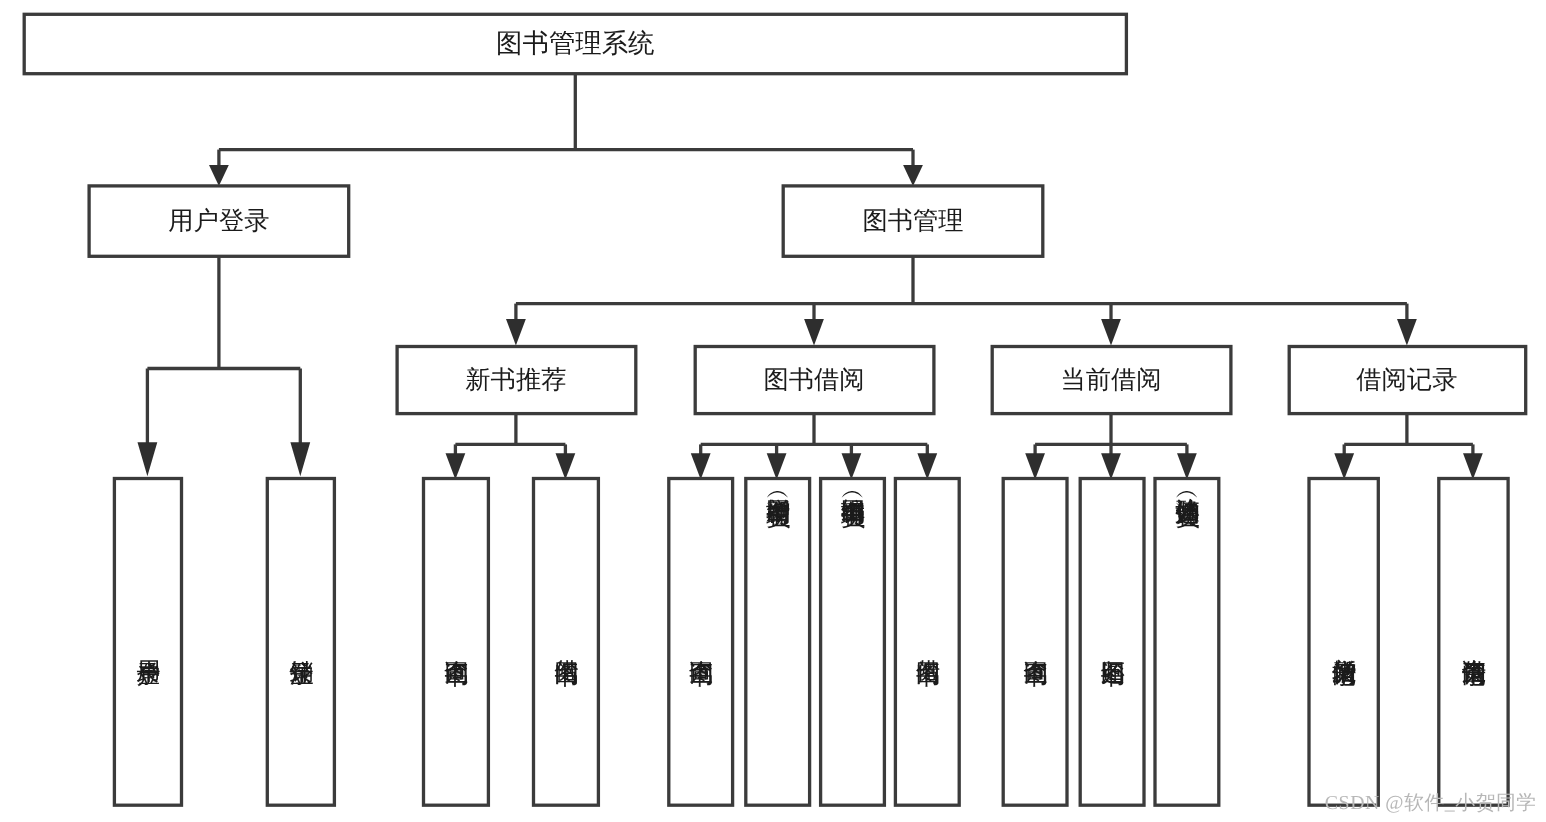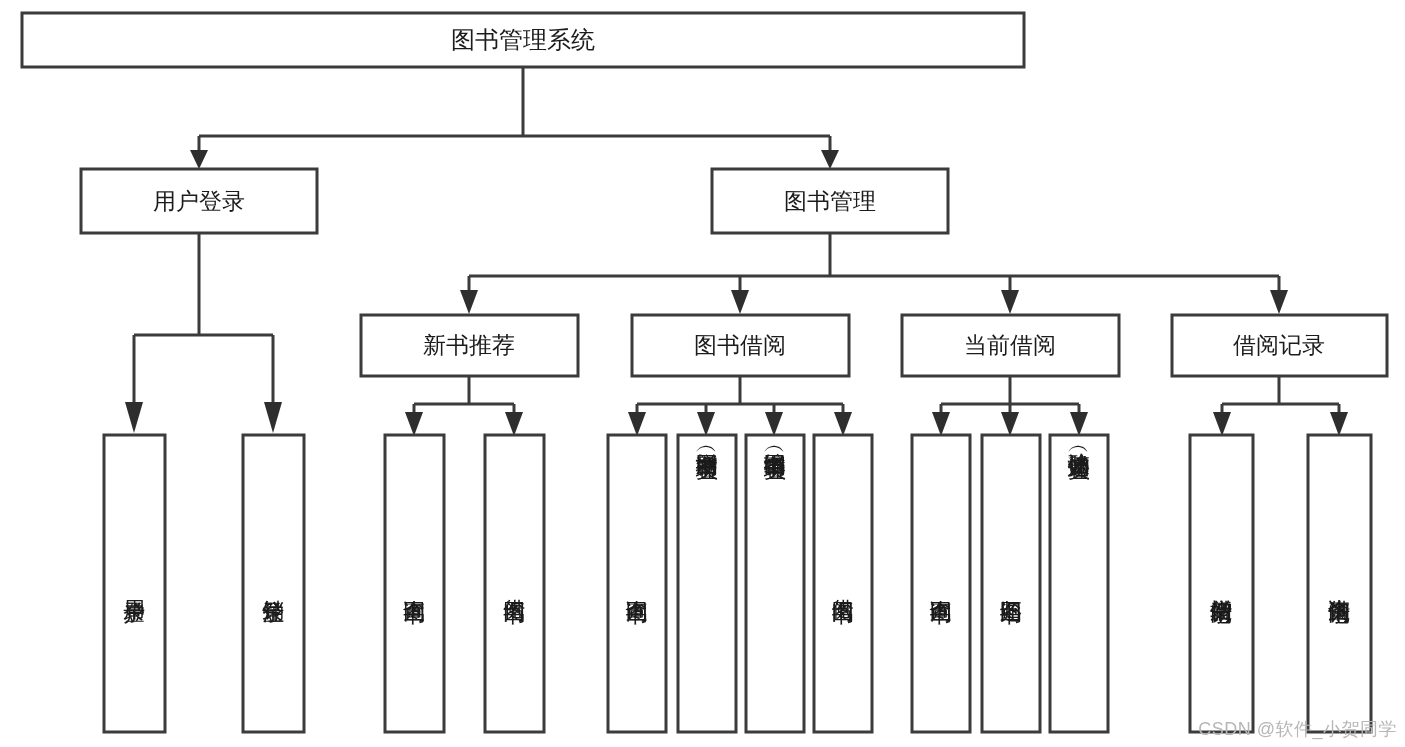--- a/index.html
+++ b/index.html
@@ -66,21 +66,21 @@
     line-height: 1.06;
     color: #1b1b1b;
     letter-spacing: 1px;
     white-space: nowrap;
     text-align: center;
   }
   .watermark {
     position: absolute;
     right: 8px;
     bottom: 6px;
-    font-family: Liberation Sans, sans-serif;
+    font-family: Liberation Serif, serif;
     font-size: 18px;
     color: #b7b7b7;
     white-space: nowrap;
     letter-spacing: 0.5px;
   }
 </style>
 </head>
 <body>
 
 <div id="diagram-root">

